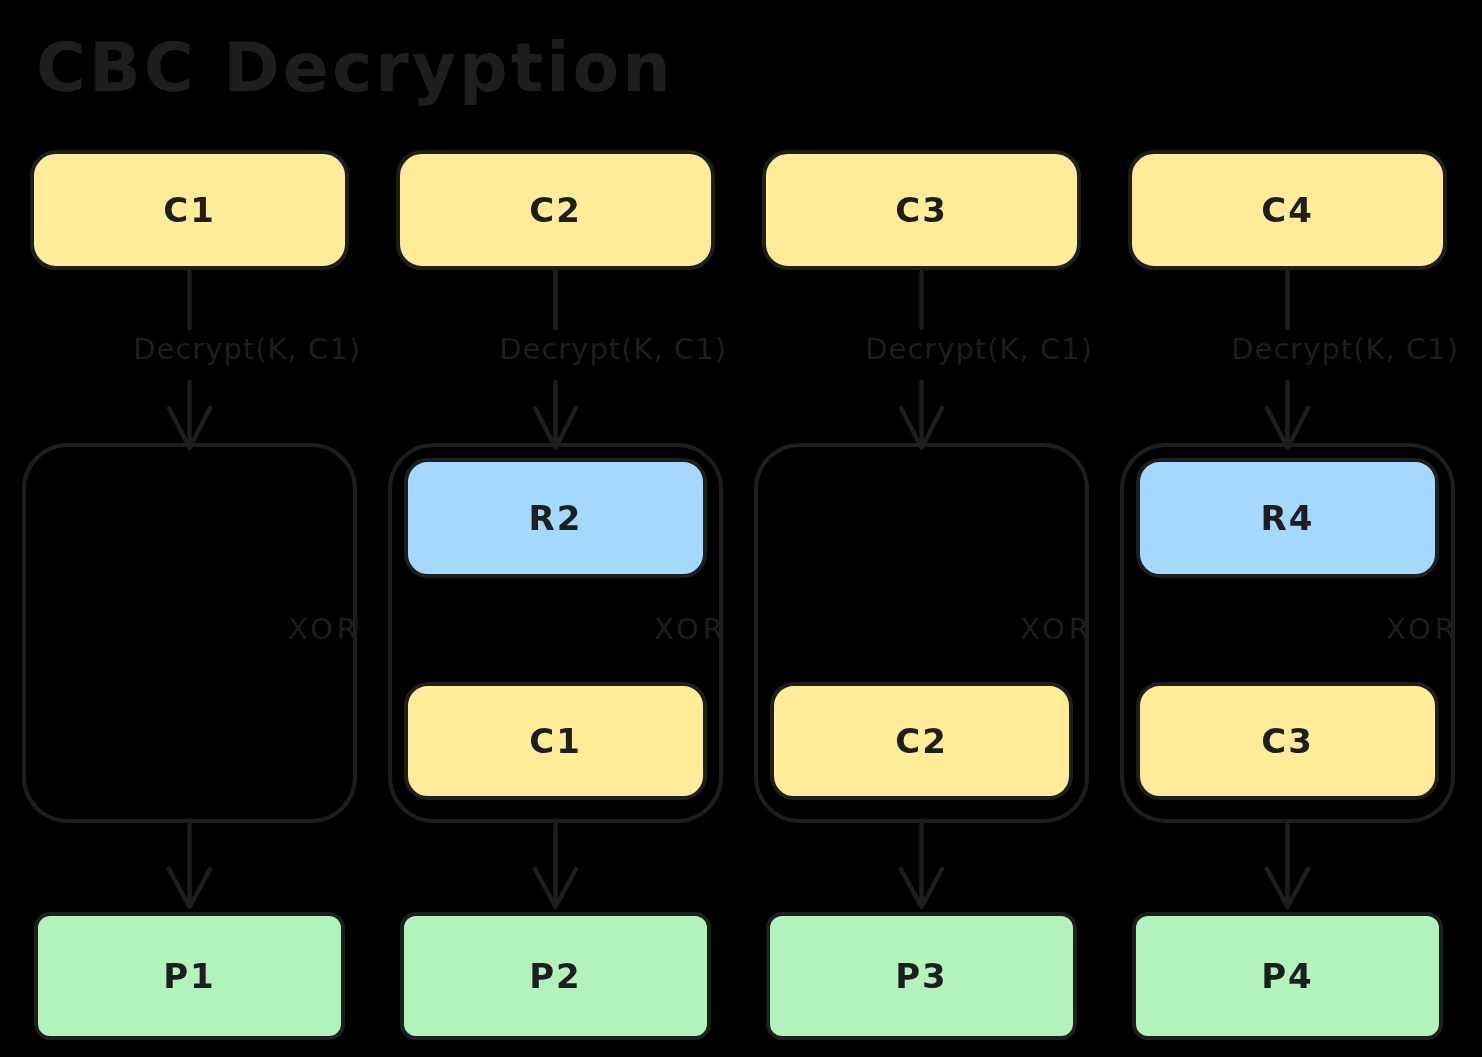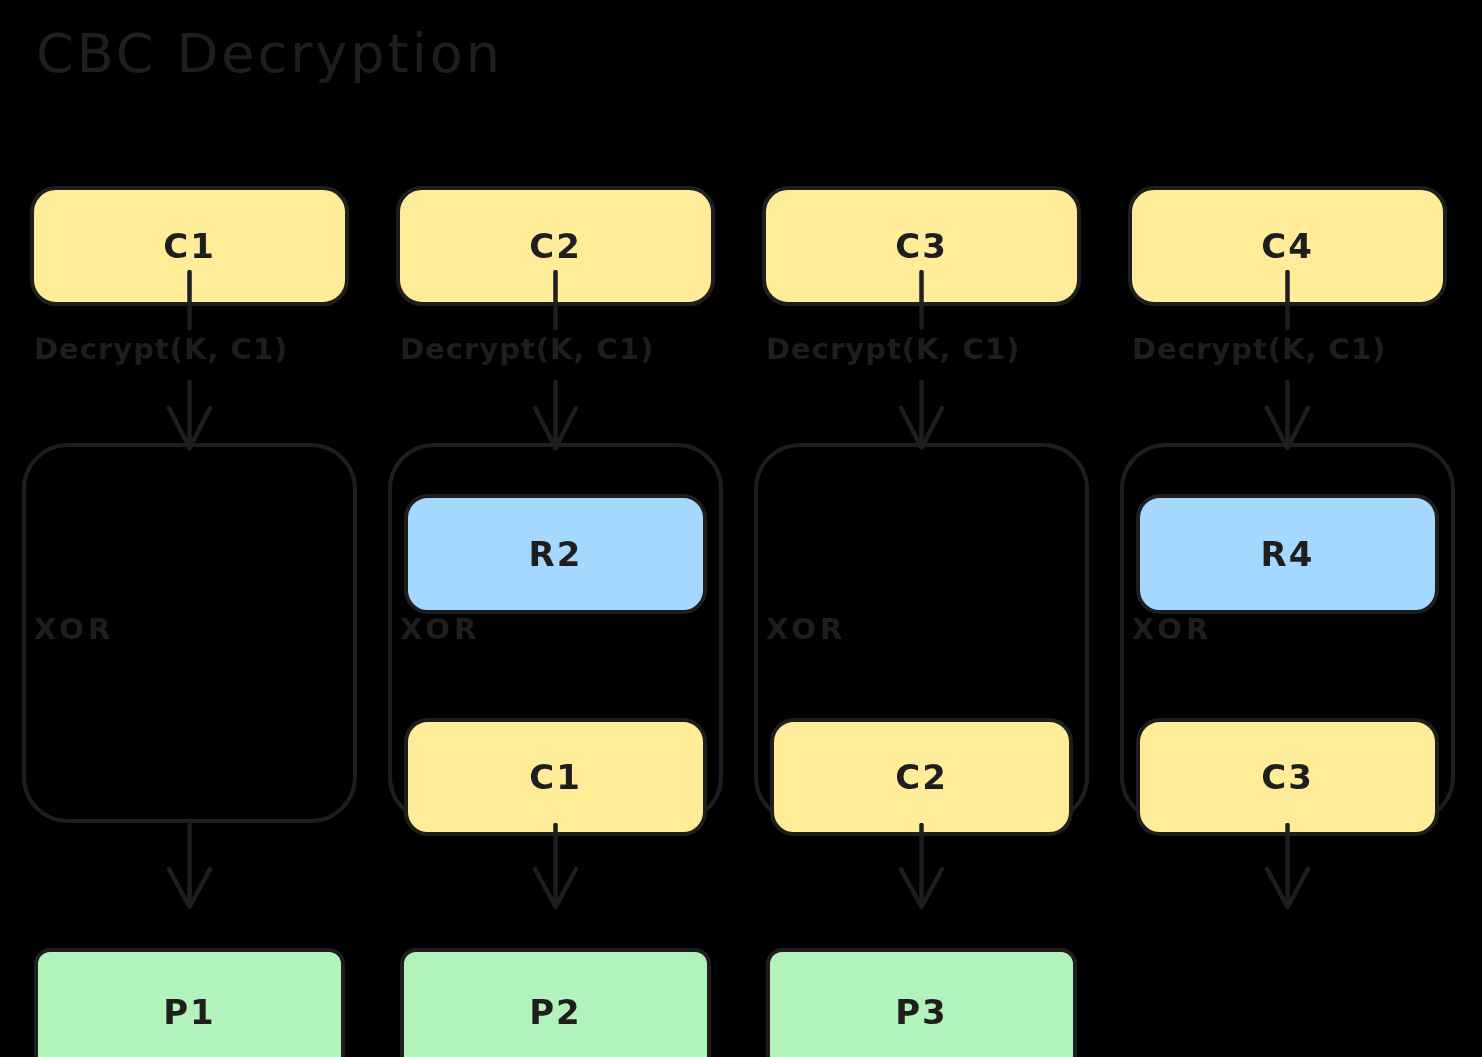--- a/index.html
+++ b/index.html
@@ -12,61 +12,60 @@
   * { margin: 0; padding: 0; box-sizing: border-box; }
   html, body { background: var(--background); }
   body {
     width: 1482px; height: 1057px;
     font-family: "DejaVu Sans", sans-serif;
     position: relative; overflow: hidden;
   }
   .canvas { position: absolute; inset: 0; width: 1482px; height: 1057px; }
 
   .title {
-    position: absolute; left: 36px; top: 22px;
-    font-size: 54px; font-weight: 400; letter-spacing: 3px;
+    position: absolute; left: 36px; top: 28px;
+    font-size: 68px; font-weight: 700; letter-spacing: 3px;
     color: var(--stroke); white-space: nowrap;
   }
 
   .col { position: absolute; top: 0; width: 335px; height: 1057px; }
   .col-1 { left: 22px; }
   .col-2 { left: 388px; }
   .col-3 { left: 754px; }
   .col-4 { left: 1120px; }
 
   .box {
     position: absolute; left: 8px; right: 8px;
     border: 4.5px solid var(--stroke);
     display: flex; align-items: center; justify-content: center;
     font-size: 34px; font-weight: 600; color: var(--stroke);
     letter-spacing: 2px;
-    margin-top: 36px;
   }
   .cipher-box   { top: 150px; height: 120px; border-radius: 26px; background: var(--yellow); }
   .result-box   { top: 458px; height: 120px; left: 16px; right: 16px; border-radius: 24px; background: var(--blue); }
   .operand-box  { top: 682px; height: 118px; left: 16px; right: 16px; border-radius: 24px; background: var(--yellow); }
   .plain-box    { top: 912px; height: 128px; left: 12px; right: 12px; border-radius: 16px; background: var(--green); }
 
   .group-box {
     position: absolute; top: 443px; left: 0; right: 0; height: 380px;
     border: 4.5px solid var(--stroke); border-radius: 46px;
   }
 
   .arrow { position: absolute; left: 0; width: 335px; }
   .arrow-decrypt { top: 270px; height: 186px; }
   .arrow-output  { top: 823px; height: 90px; }
   .arrow path, .arrow line {
     stroke: var(--stroke); stroke-width: 4.5;
     fill: none; stroke-linecap: round; stroke-linejoin: round;
   }
 
   .float-label {
-    position: absolute; left: 12px; width: 100%;
-    text-align: left; color: var(--stroke);
-    font-weight: 700; white-space: nowrap;
+    position: absolute; left: 4px; width: 100%;
+    text-align: right; color: var(--stroke);
+    font-weight: 400; white-space: nowrap;
   }
   .decrypt-label { top: 332px; font-size: 29px; letter-spacing: 1px; }
   .xor-label     { top: 612px; font-size: 29px; letter-spacing: 4px; }
 </style>
 </head>
 <body>
 
 <div class="canvas">
 
   <div class="title">CBC Decryption</div>
@@ -158,15 +157,18 @@
       <span>R4</span>
     </div>
     <div class="float-label xor-label">XOR</div>
     <div class="box operand-box">
       <span>C3</span>
     </div>
     <svg class="arrow arrow-output" viewBox="0 0 335 90">
       <path d="M167.5 2 V 80"></path>
       <path d="M147 46 L167.5 84 L188 46"></path>
     </svg>
+    <div class="box plain-box">
+      <span>P4</span>
+    </div>
   </div>
 
 </div>
 
 </body></html>

